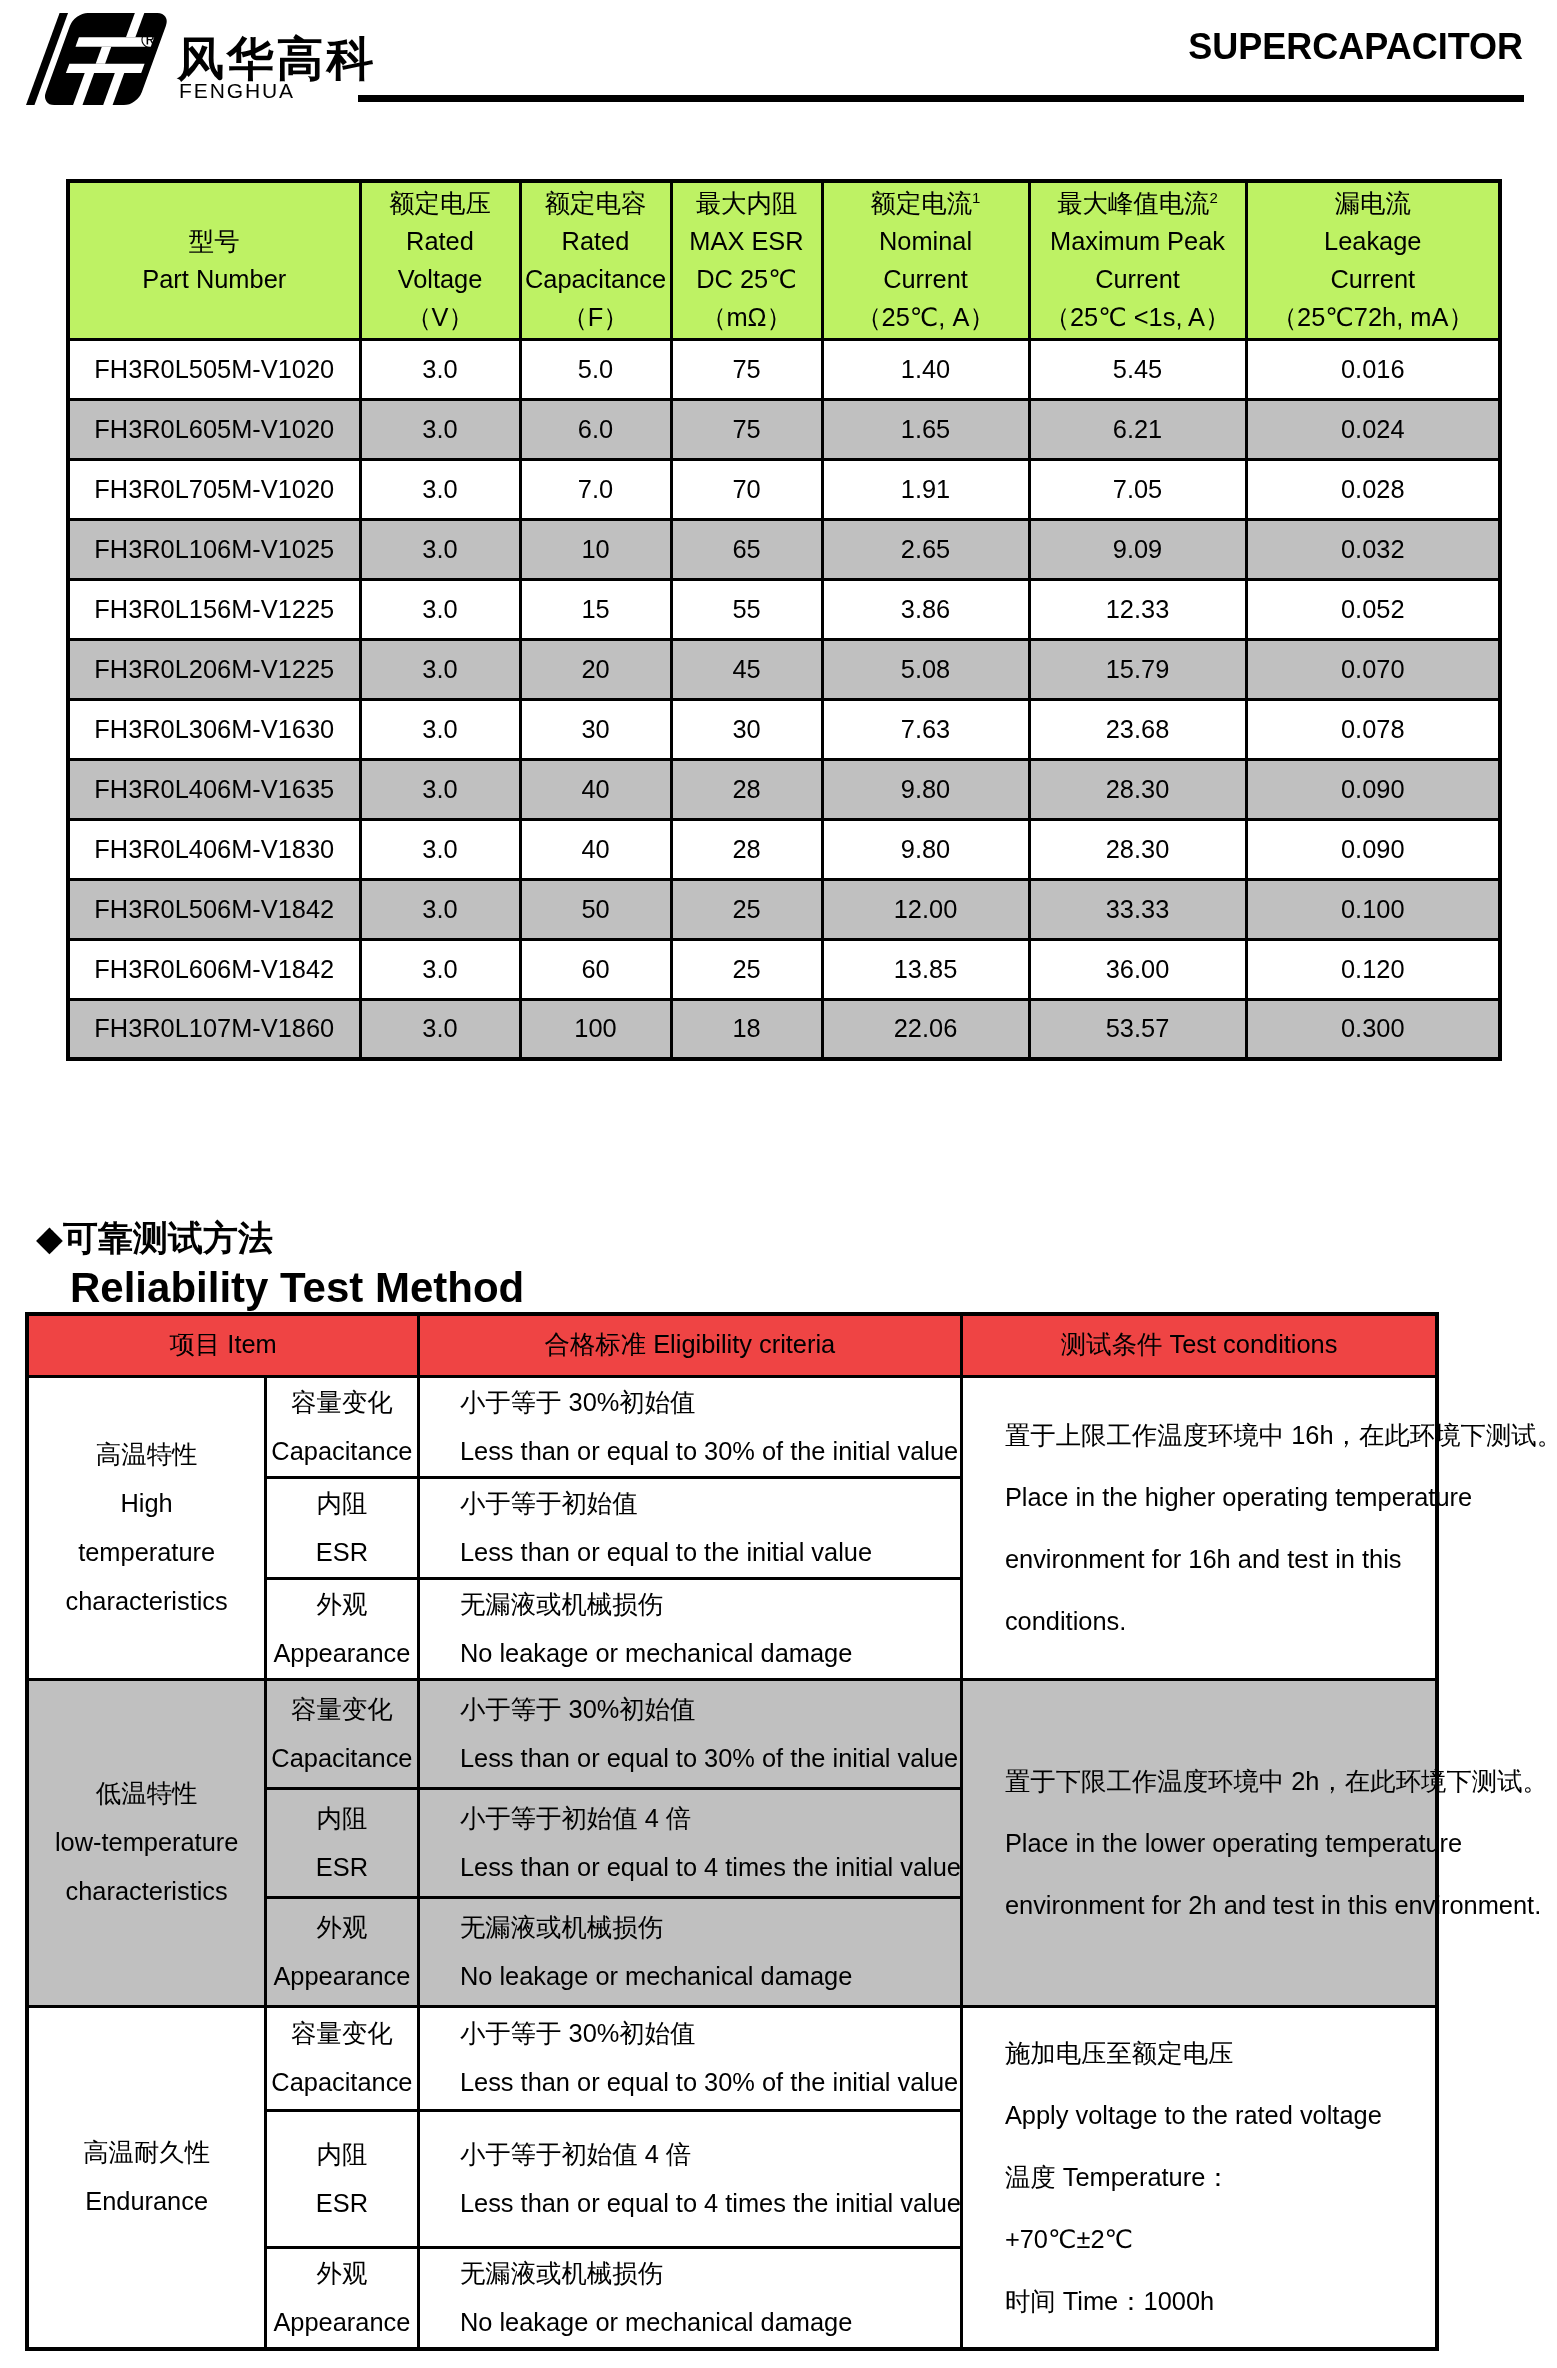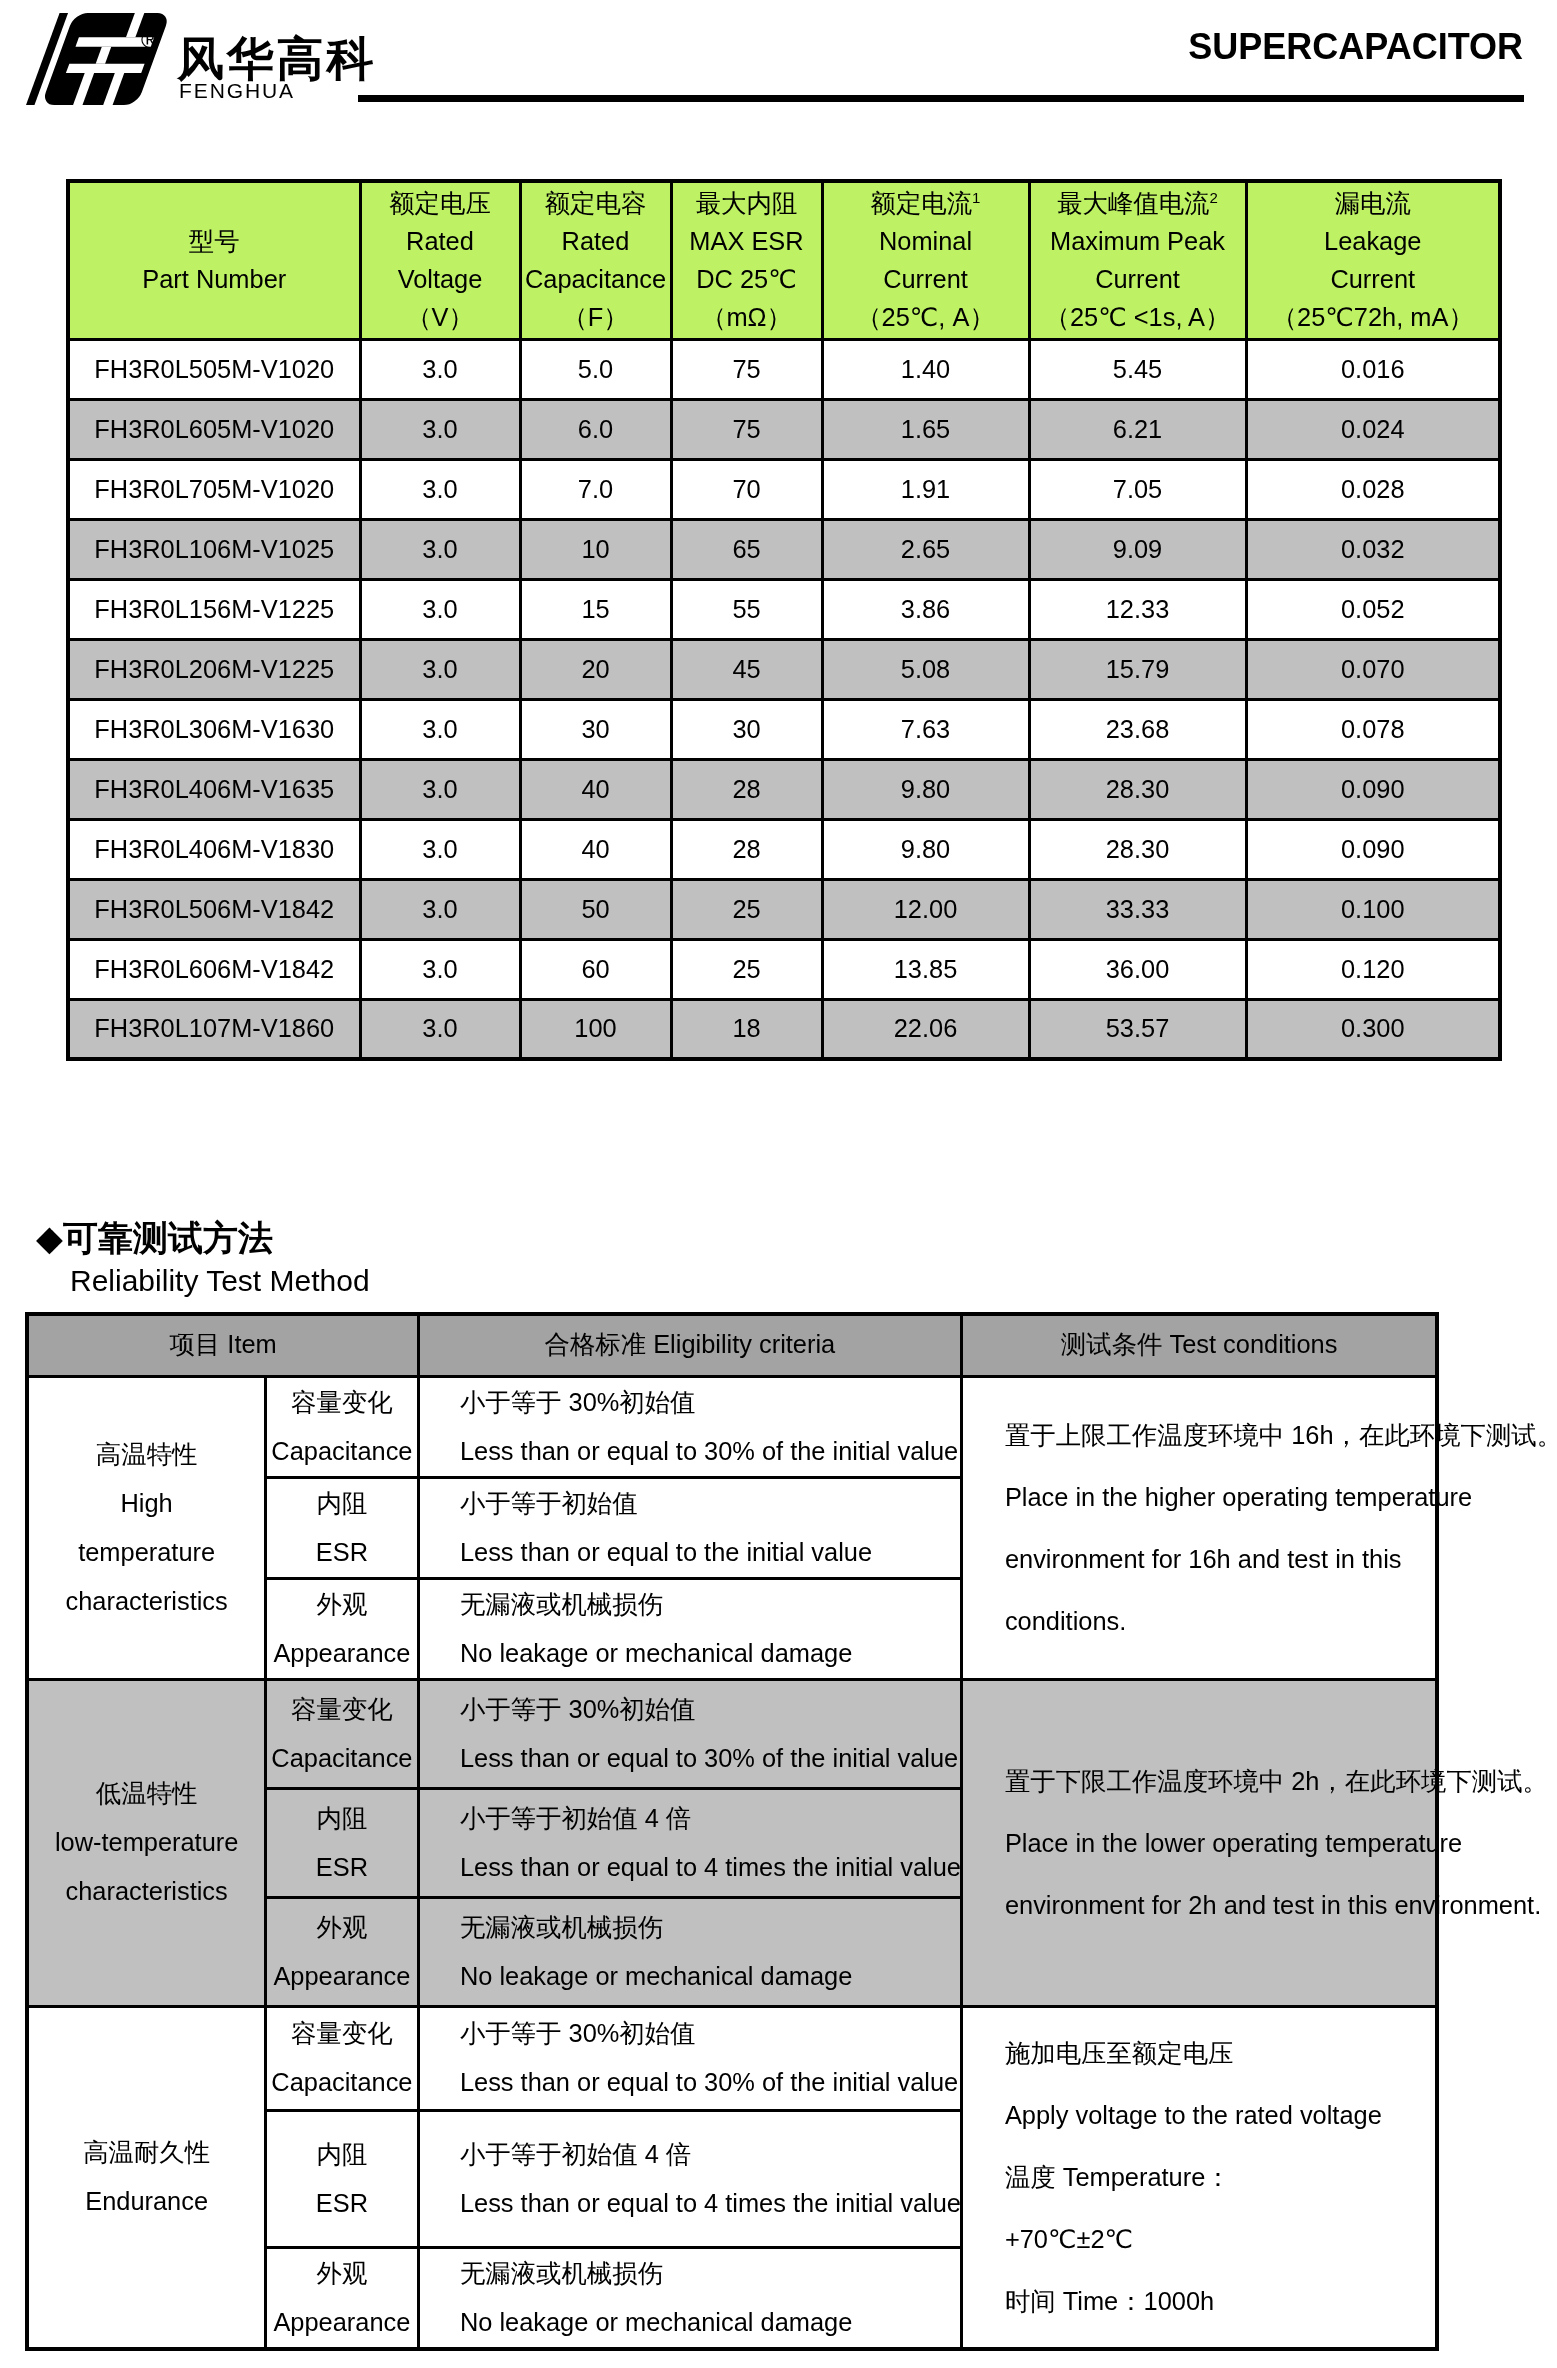--- a/index.html
+++ b/index.html
@@ -21,27 +21,27 @@
   .spec-table thead tr{height:158px;}
   .spec-table thead th{background:#bef264;font-weight:normal;font-size:25.4px;}
   .hline{line-height:38px;white-space:nowrap;}
   .hline sup{font-size:15px;vertical-align:super;line-height:0;}
   .spec-table tbody tr{height:60px;}
   .spec-table tbody td{font-size:25.4px;}
   .spec-table tbody tr:nth-child(even) td{background:#c0c0c0;}
 
   
   .sec-cn{position:absolute;left:36px;top:1215px;font-size:35px;font-weight:bold;white-space:nowrap;}
-  .sec-en{position:absolute;left:70px;top:1264px;font-size:30px;font-weight:normal;white-space:nowrap;}
+  .sec-en{position:absolute;left:70px;top:1264px;font-size:42px;font-weight:bold;white-space:nowrap;}
 
   
   .rel-table{position:absolute;left:25.4px;top:1312px;width:1411px;border:4.7px solid #000;}
   .rel-table th,.rel-table td{border:3.8px solid #000;padding:0;font-size:25.4px;font-weight:normal;}
   .rel-table thead tr{height:62px;}
-  .rel-table thead th{background:#a3a3a3;text-align:center;vertical-align:middle;}
+  .rel-table thead th{background:#ef4444;text-align:center;vertical-align:middle;}
   .rel-table tr.g0{height:98px;}
   .rel-table tr.g1{height:109px;}
   .rel-table tr.g2{height:104px;}
   .rel-table tr.g2.r1{height:137px;}
   .rel-table tr.g2.r2{height:98px;}
   .rel-table tr.g1 td{background:#c0c0c0;}
   td.grp,td.itm{text-align:center;vertical-align:middle;}
   td.grp div{line-height:49px;white-space:nowrap;}
   td.itm div{line-height:49px;white-space:nowrap;}
   td.crit{text-align:left;vertical-align:middle;padding-left:40px;}

